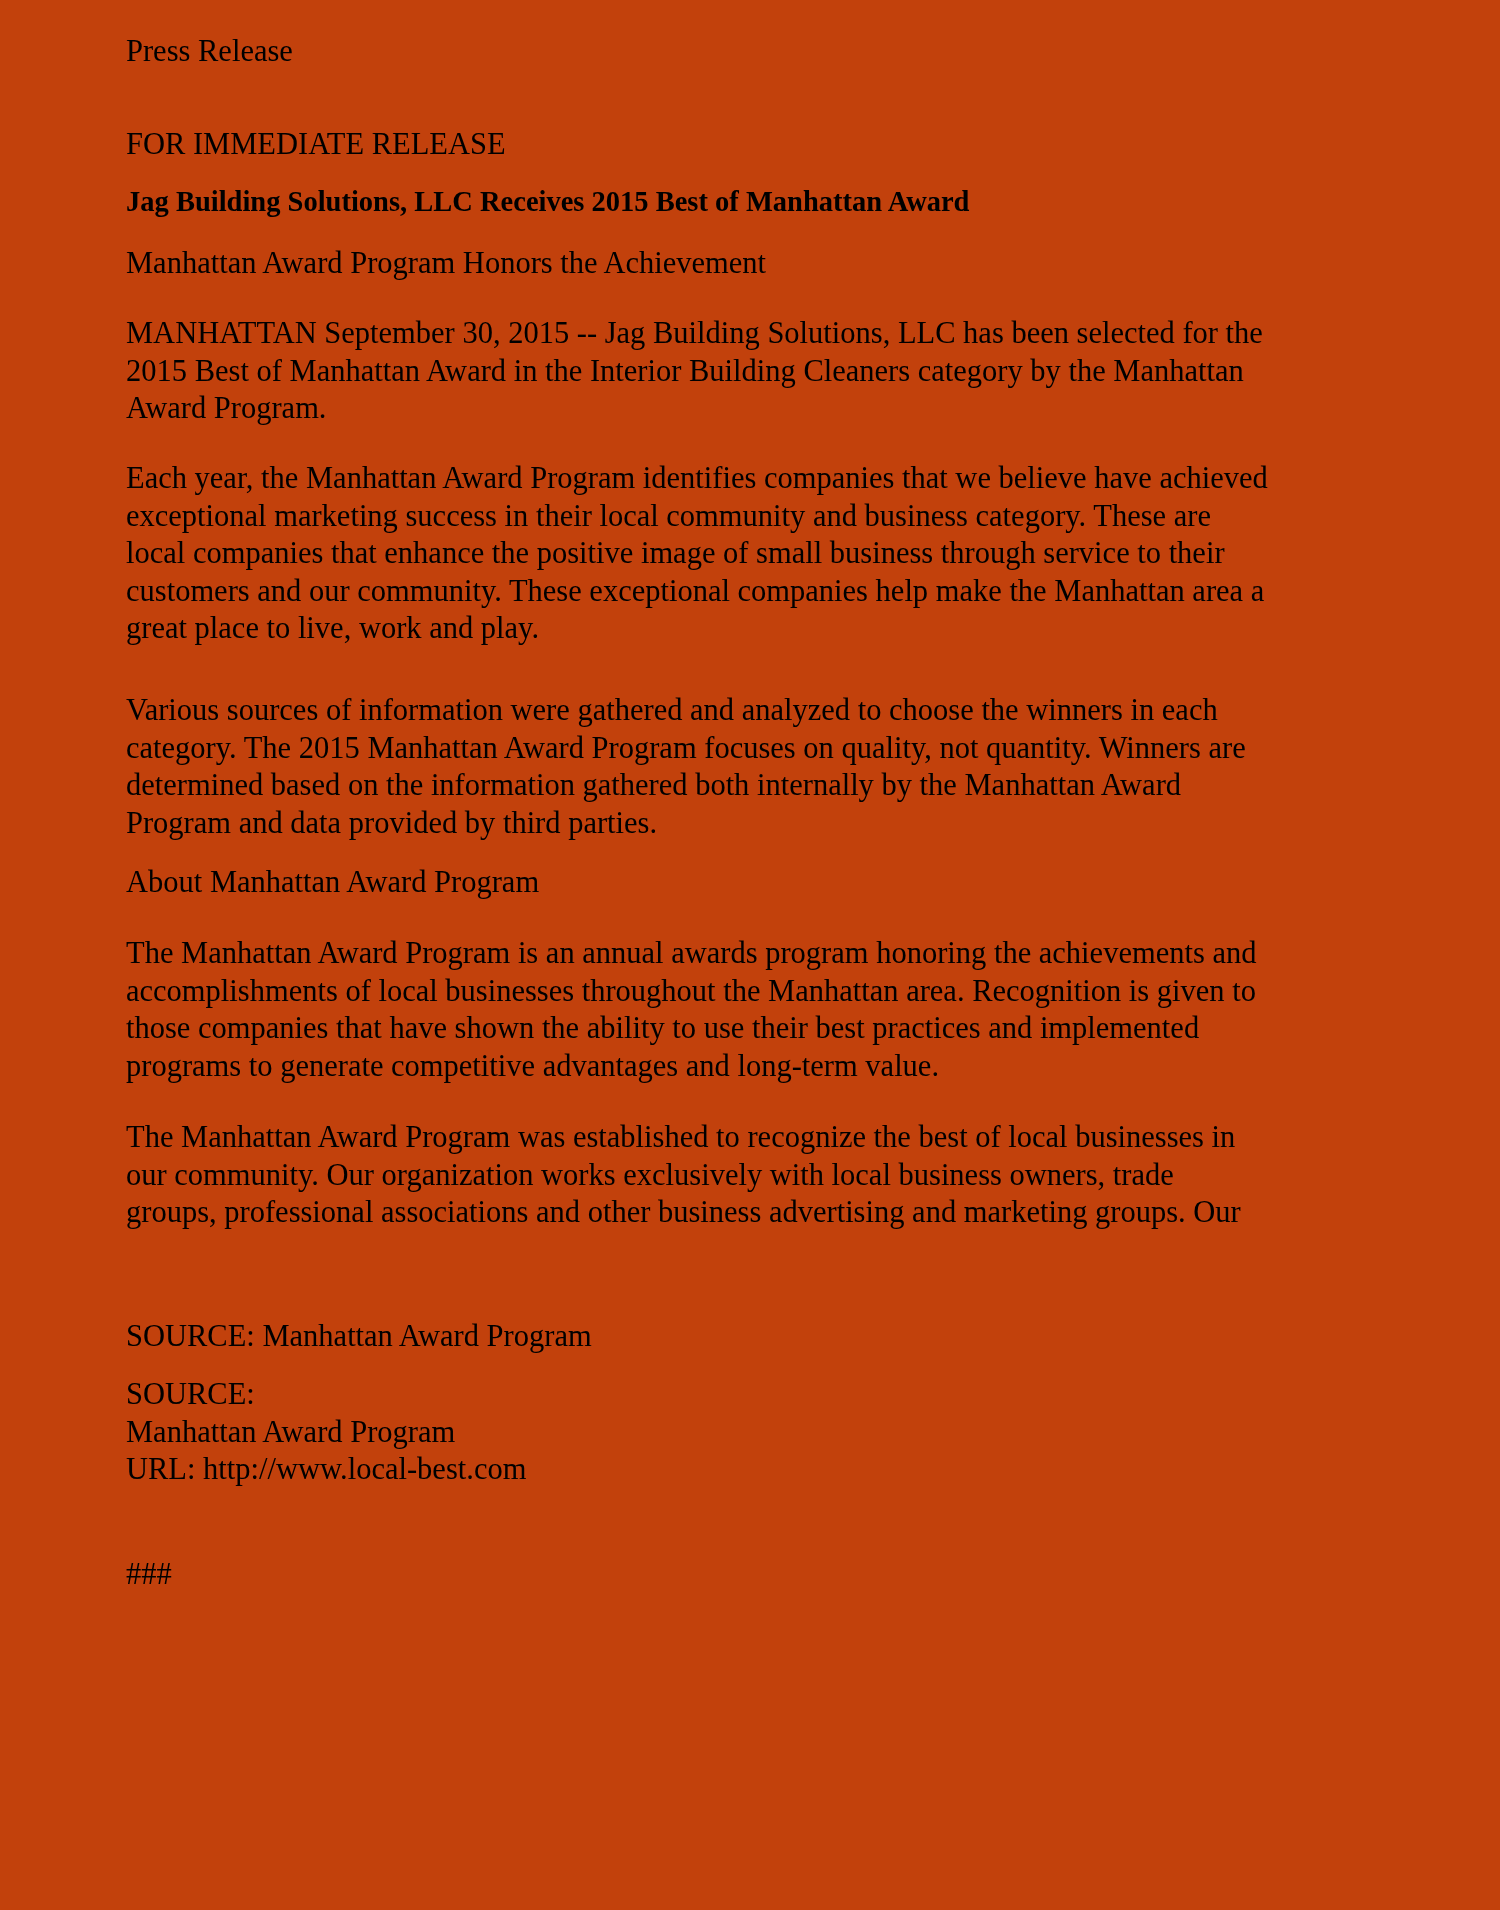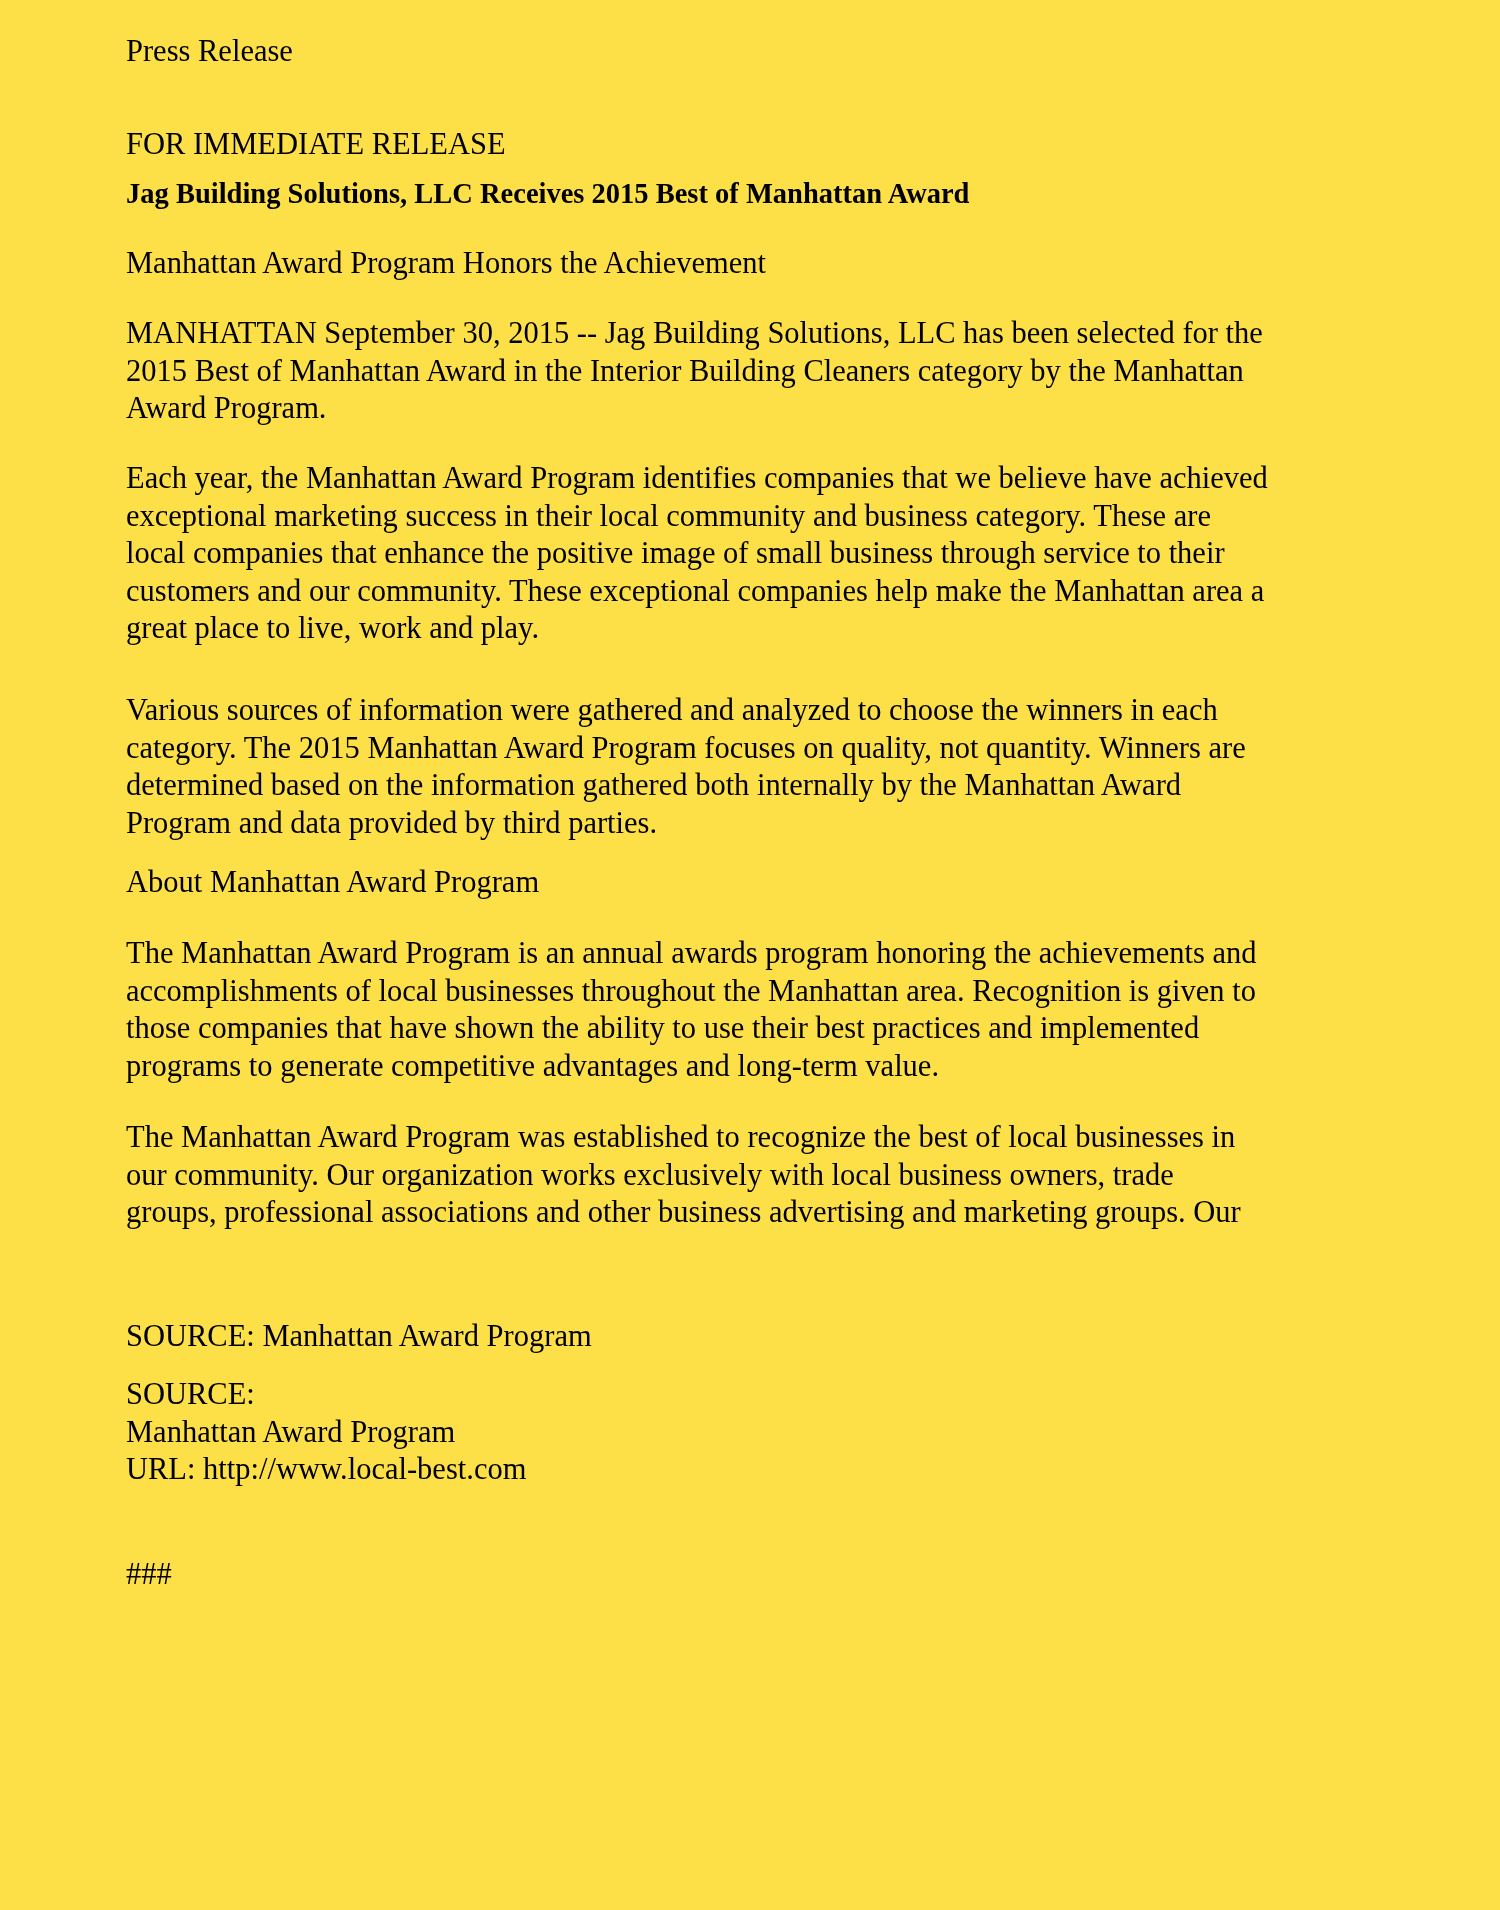--- a/index.html
+++ b/index.html
@@ -14,38 +14,39 @@
     overflow: hidden;
     color: #000000;
     font-family: "Liberation Serif", "DejaVu Serif", serif;
   }
   .page {
     position: absolute;
     left: 0;
     top: 0;
     width: 1500px;
     height: 1910px;
-    background: #fde047;
+    background: #c2410c;
   }
   .para {
     position: absolute;
     left: 126px;
     width: 1280px;
     margin: 0;
     font-size: 30.5px;
     line-height: 37.5px;
     white-space: nowrap;
   }
   .para .line {
     display: block;
     height: 37.5px;
   }
   .title {
     font-weight: bold;
     font-size: 28.5px;
+    margin-top: 8px;
   }
 </style>
 </head>
 <body>
 
 <div class="page">
 
   <p class="para" style="top:33px;">
     <span class="line">Press Release</span>
   </p>

